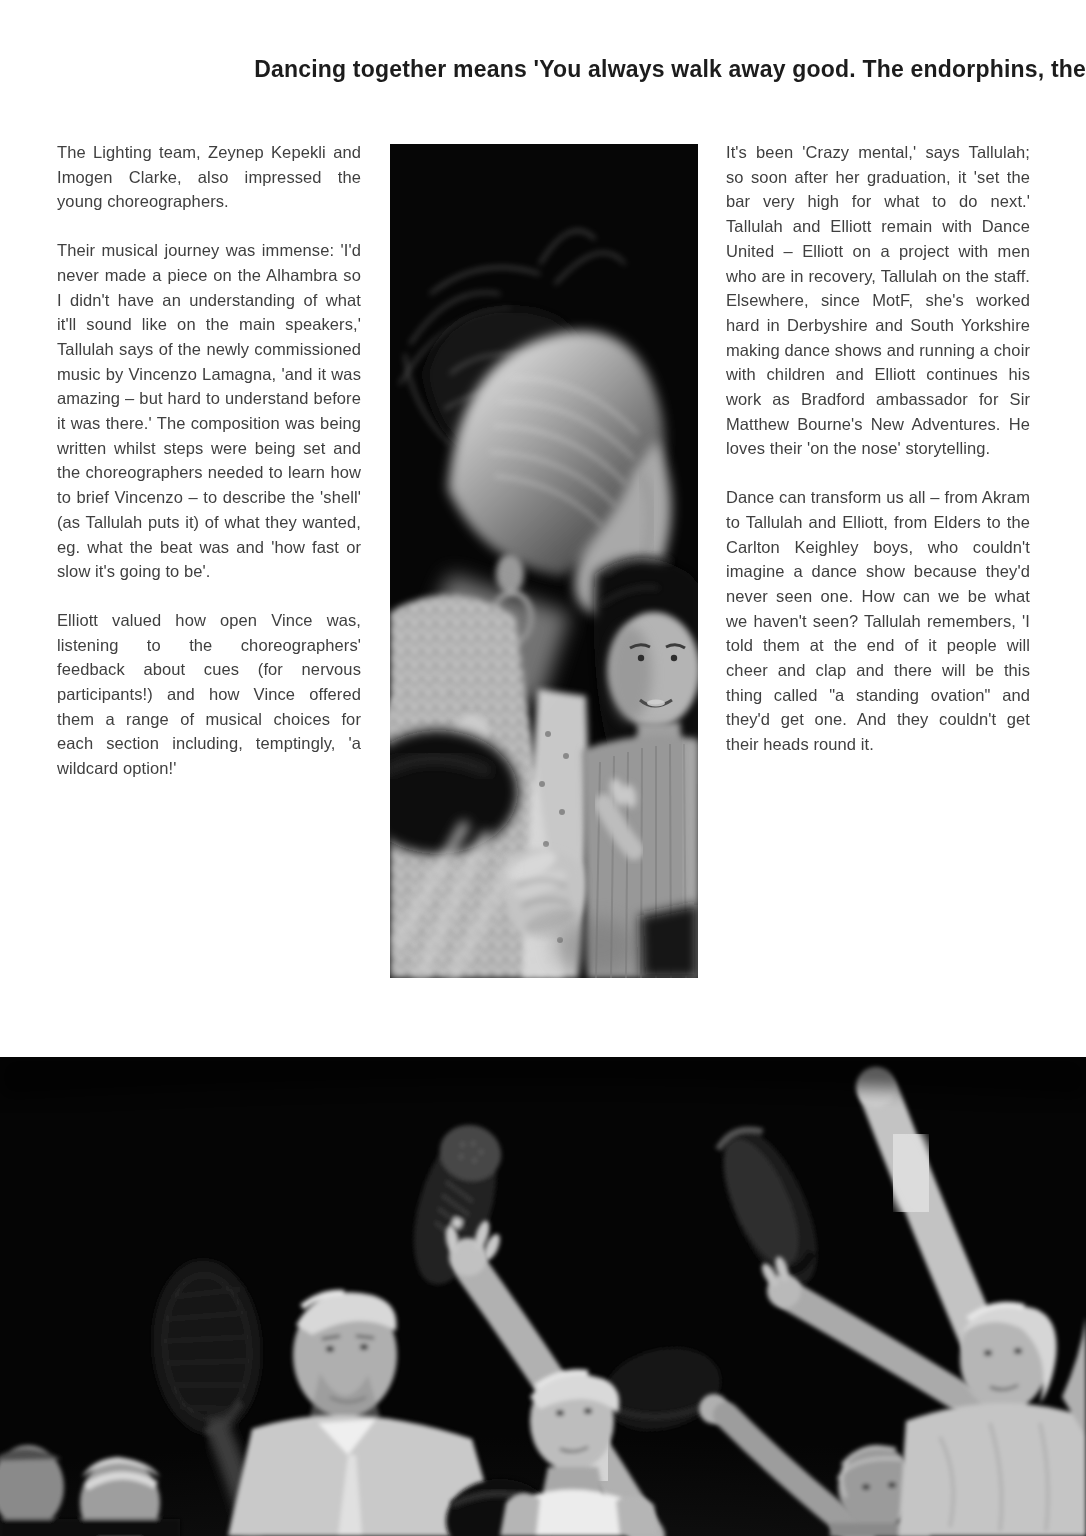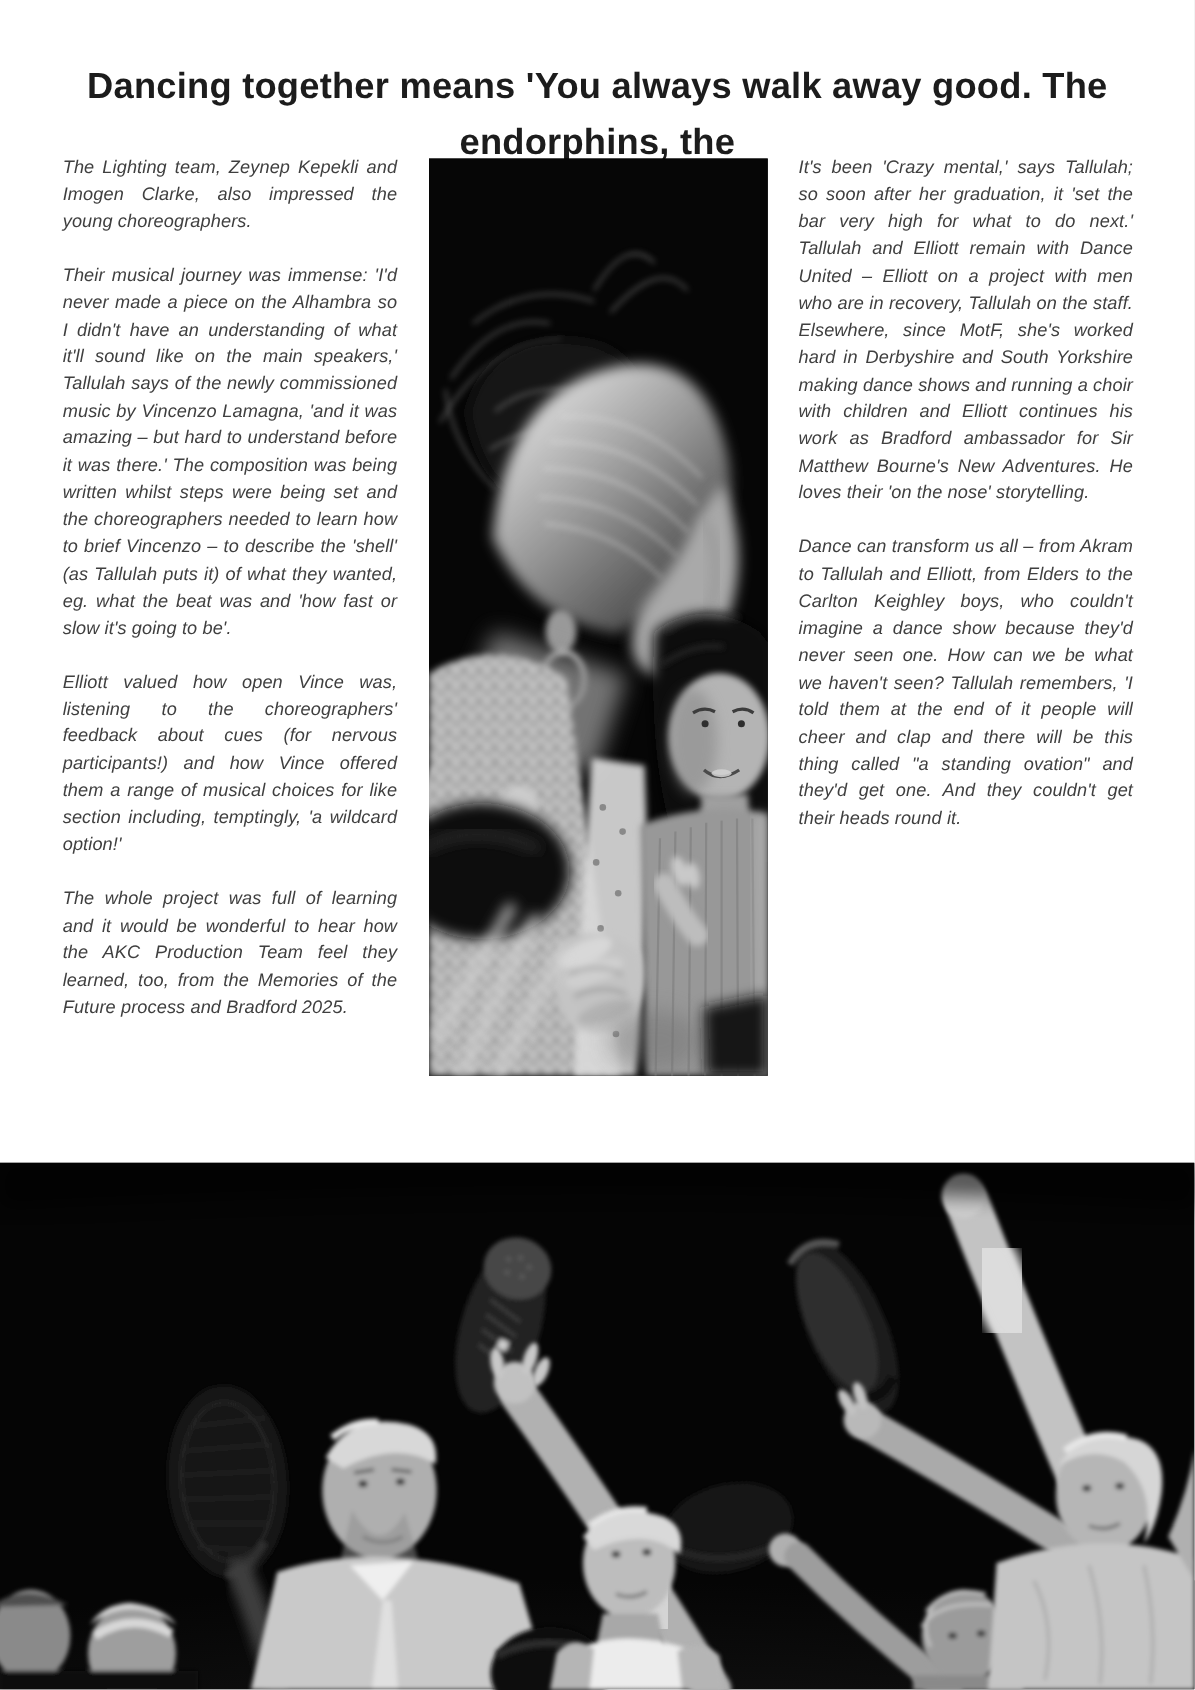--- a/index.html
+++ b/index.html
@@ -8,22 +8,22 @@
     width: 1086px;
     height: 1536px;
     margin: 0 auto;
     background: #ffffff;
     overflow: hidden;
     font-family: "Liberation Sans", "DejaVu Sans", sans-serif;
   }
   .page-title {
     position: absolute;
     top: 52px; left: 0; right: 0;
-    text-align: center;
-    font-size: 33px;
+    text-align: right;
+    font-size: 23px;
     font-weight: bold;
     color: #1c1c1c;
     line-height: 1.55;
     letter-spacing: 0.2px;
   }
   .columns {
     position: absolute;
     top: 140px;
     left: 57px;
     right: 56px;
@@ -32,21 +32,21 @@
     align-items: flex-start;
   }
   .text-col {
     width: 304px;
     font-size: 16.5px;
     line-height: 24.7px;
     color: #3f3f3f;
     text-align: justify;
     letter-spacing: 0.1px;
   }
-  .text-col p { margin: 0 0 24px 0; font-style: italic; }
+  .text-col p { margin: 0 0 24px 0; }
   .photo-center {
     width: 308px;
     height: 834px;
     margin-top: 4px;
     background: #060606;
     flex: 0 0 308px;
   }
   .photo-center svg, .photo-bottom svg { display: block; width: 100%; height: 100%; }
   .photo-bottom {
     position: absolute;
@@ -64,22 +64,21 @@
 
   <div class="page-title">
     <div>Dancing together means 'You always walk away good. The endorphins, the</div>
   </div>
 
   <div class="columns">
 
     <div class="text-col">
       <p>The Lighting team, Zeynep Kepekli and Imogen Clarke, also impressed the young choreographers.</p>
       <p>Their musical journey was immense: 'I'd never made a piece on the Alhambra so I didn't have an understanding of what it'll sound like on the main speakers,' Tallulah says of the newly commissioned music by Vincenzo Lamagna, 'and it was amazing – but hard to understand before it was there.' The composition was being written whilst steps were being set and the choreographers needed to learn how to brief Vincenzo – to describe the 'shell' (as Tallulah puts it) of what they wanted, eg. what the beat was and 'how fast or slow it's going to be'.</p>
-      <p>Elliott valued how open Vince was, listening to the choreographers' feedback about cues (for nervous participants!) and how Vince offered them a range of musical choices for like section including, temptingly, 'a wildcard option!'</p>
-      <p>The whole project was full of learning and it would be wonderful to hear how the AKC Production Team feel they learned, too, from the Memories of the Future process and Bradford 2025.</p>
+      <p>Elliott valued how open Vince was, listening to the choreographers' feedback about cues (for nervous participants!) and how Vince offered them a range of musical choices for each section including, temptingly, 'a wildcard option!'</p>
     </div>
 
     <div class="photo-center" role="img" aria-label="Black-and-white photo: a dancer with slicked-back hair in a bun and hoop earring leans down toward a smiling young girl; hands clasped together over white crochet lace">
       <svg viewBox="0 0 308 834" preserveAspectRatio="none" aria-hidden="true">
         <defs>
           <linearGradient id="gHair" x1="0.1" y1="0" x2="0.9" y2="1">
             <stop offset="0" stop-color="#efefef"></stop>
             <stop offset="0.45" stop-color="#9b9b9b"></stop>
             <stop offset="1" stop-color="#2f2f2f"></stop>
           </linearGradient>

